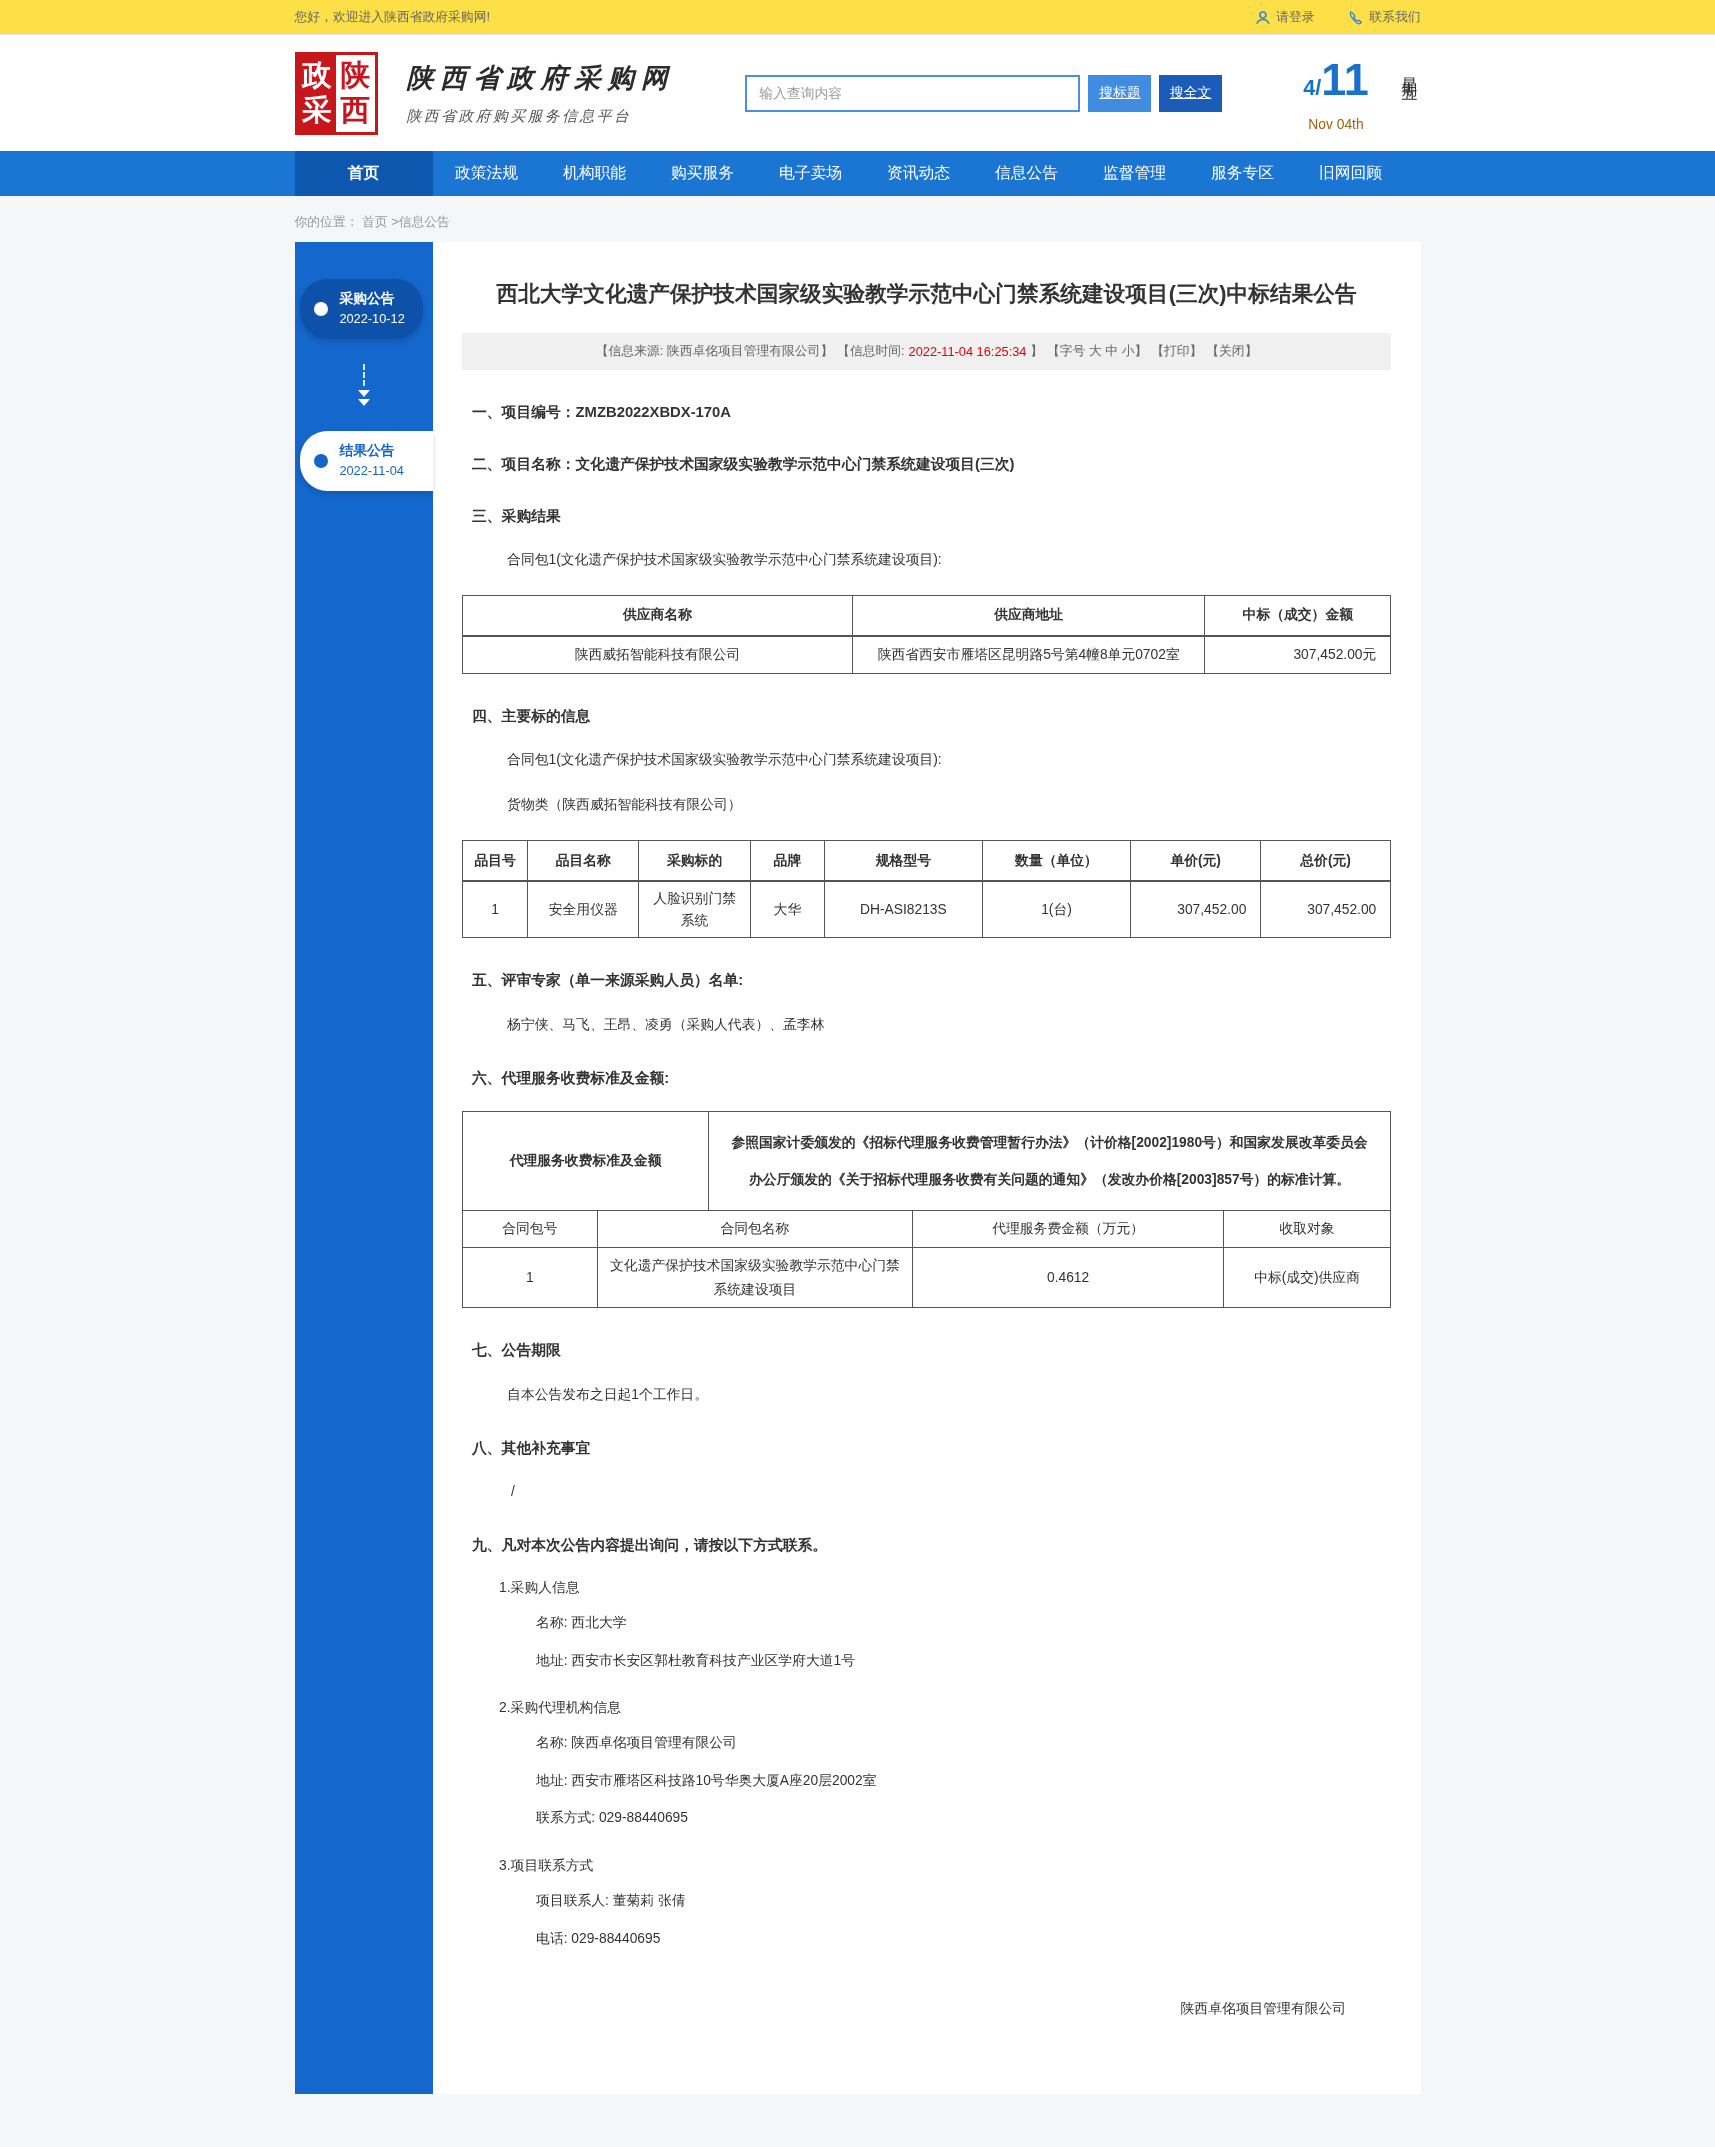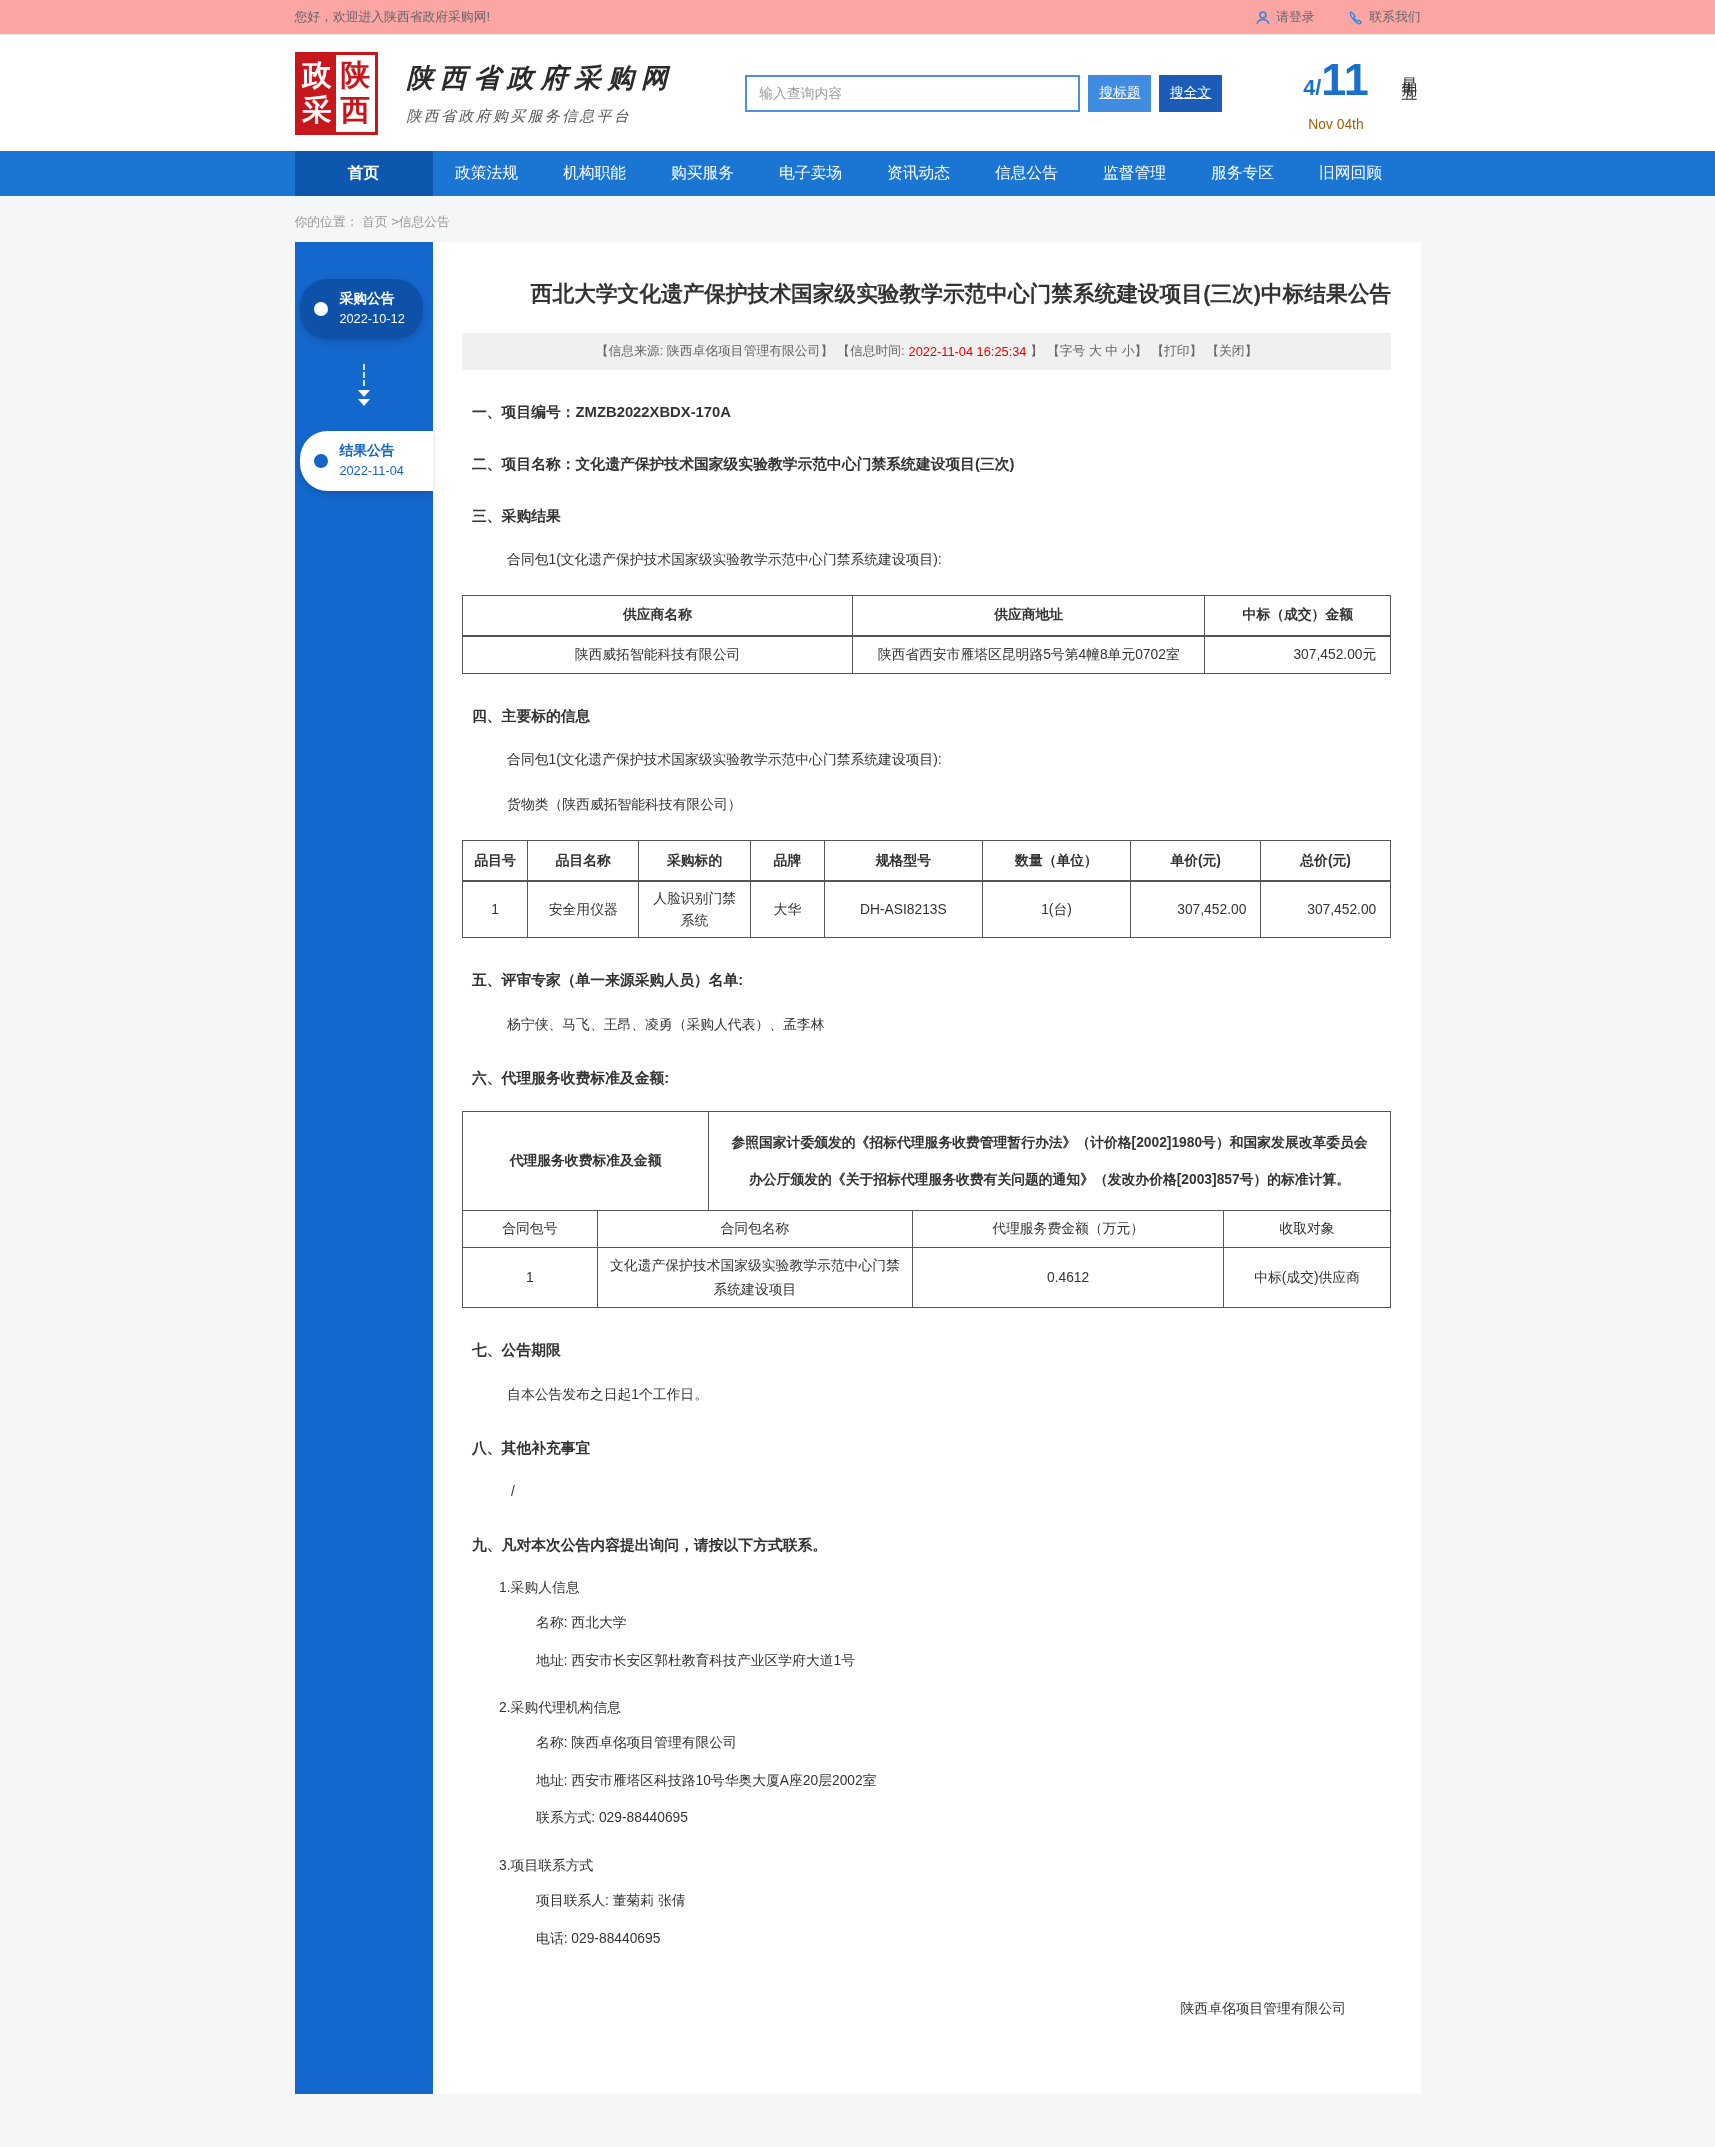--- a/index.html
+++ b/index.html
@@ -1,20 +1,20 @@
 <!DOCTYPE html>
 <html><head>
 <meta charset="utf-8">
 <style>
   * { margin:0; padding:0; box-sizing:border-box; }
   html,body { width:1715px; background:#f5f6f7; font-family:"Liberation Sans","DejaVu Sans",sans-serif; color:#333; }
   .container { width:1126px; margin:0 auto; }
 
   
-  .topbar { height:35px; background:#fca5a5; border-bottom:1px solid #e4e4e4; font-size:12.8px; color:#666; }
+  .topbar { height:35px; background:#fde047; border-bottom:1px solid #e4e4e4; font-size:12.8px; color:#666; }
   .topbar .container { display:flex; align-items:center; height:35px; }
   .topbar-right { margin-left:auto; display:flex; align-items:center; gap:33px; }
   .top-link { display:flex; align-items:center; gap:5.9px; color:#666; cursor:pointer; }
   .top-link svg { display:block; }
 
   
   .header { background:#fff; }
   .header .container { display:flex; align-items:center; height:116px; }
   .logo { width:83px; height:83px; border:3px solid #c8161d; display:flex; background:#fff; flex:none; }
   .logo-col { width:50%; display:flex; flex-direction:column; align-items:center; justify-content:center; font-weight:bold; font-size:29.6px; line-height:35px; font-family:"Liberation Serif","DejaVu Serif",serif; }
@@ -54,21 +54,21 @@
   .pill .dot { position:absolute; left:13.8px; top:50%; margin-top:-6.9px; width:13.8px; height:13.8px; border-radius:50%; background:#fff; }
   .pill-label { font-size:13.8px; font-weight:bold; line-height:19.7px; }
   .pill-date { font-size:12.8px; line-height:19.7px; }
   .pill.active { background:#fff; color:#1565c8; margin-right:0; border-radius:27.6px 0 0 27.6px; }
   .pill.active .dot { background:#1565c8; }
   .side-arrow { margin:25.6px auto; width:39px; text-align:center; }
   .dash-line { width:0; height:21.7px; border-left:2px dashed rgba(255,255,255,.85); margin:0 auto 3.9px; }
   .chev { width:0; height:0; border-left:6.9px solid transparent; border-right:6.9px solid transparent; border-top:7.9px solid #fff; margin:2px auto 0; }
 
   .main { flex:1; background:#fff; padding:37px 29.6px 69px; min-height:1803px; }
-  .article-title { text-align:right; font-size:21.7px; font-weight:bold; color:#333; line-height:29.6px; }
+  .article-title { text-align:center; font-size:21.7px; font-weight:bold; color:#333; line-height:29.6px; }
   .meta-bar { margin-top:23.6px; background:#f0f0f0; height:37px; display:flex; align-items:center; justify-content:center; font-size:12.8px; color:#666; gap:3.9px; }
   .meta-bar .red { color:#e60000; }
   .meta-action { cursor:pointer; }
 
   .sec-h { font-size:14.8px; font-weight:bold; color:#333; margin:33px 0 0 9.9px; }
   .sec-p { font-size:13.8px; color:#333; margin:23.6px 0 0 45px; line-height:21.7px; }
   .sec-p.slash { margin-left:49px; }
 
   table { border-collapse:collapse; width:929px; margin:23.6px auto 0; font-size:13.8px; color:#333; }
   table.t-join { margin-top:-1px; }

